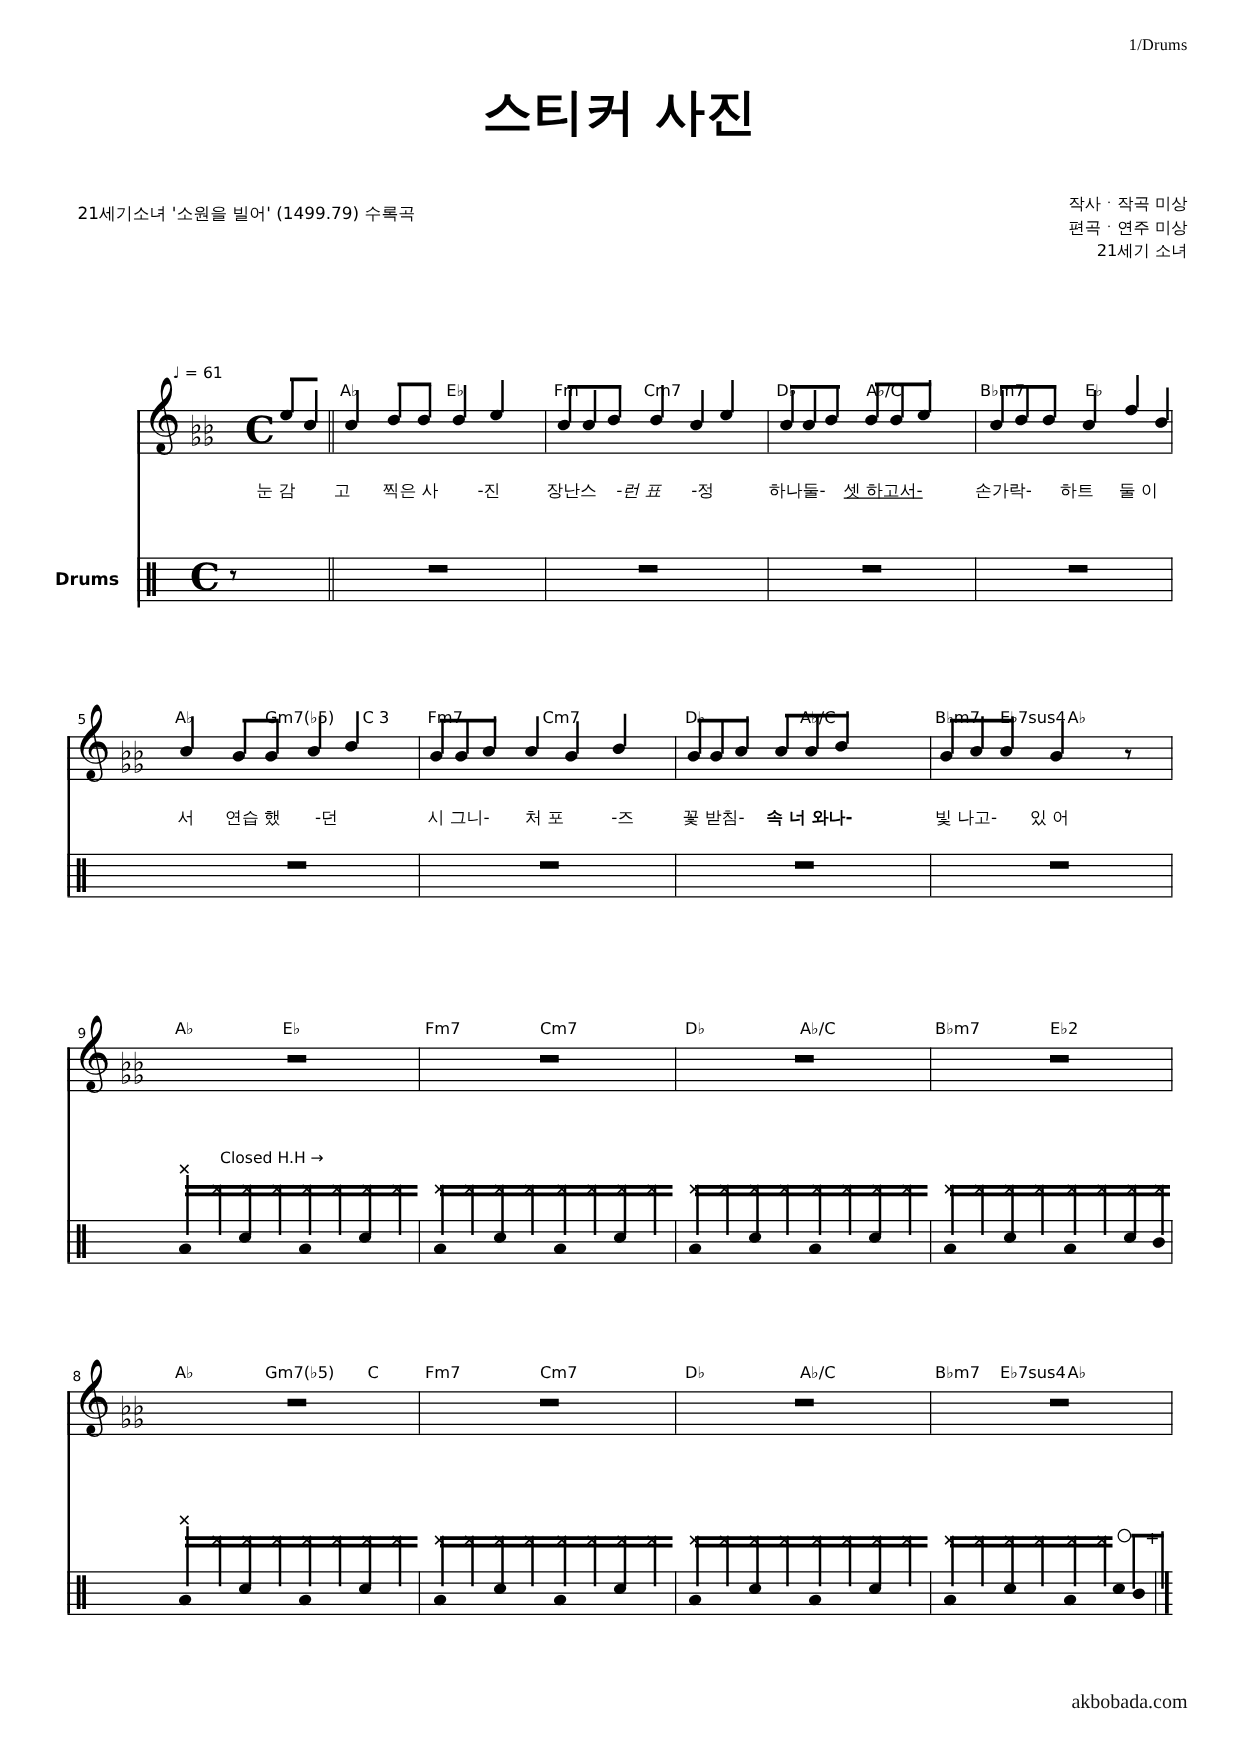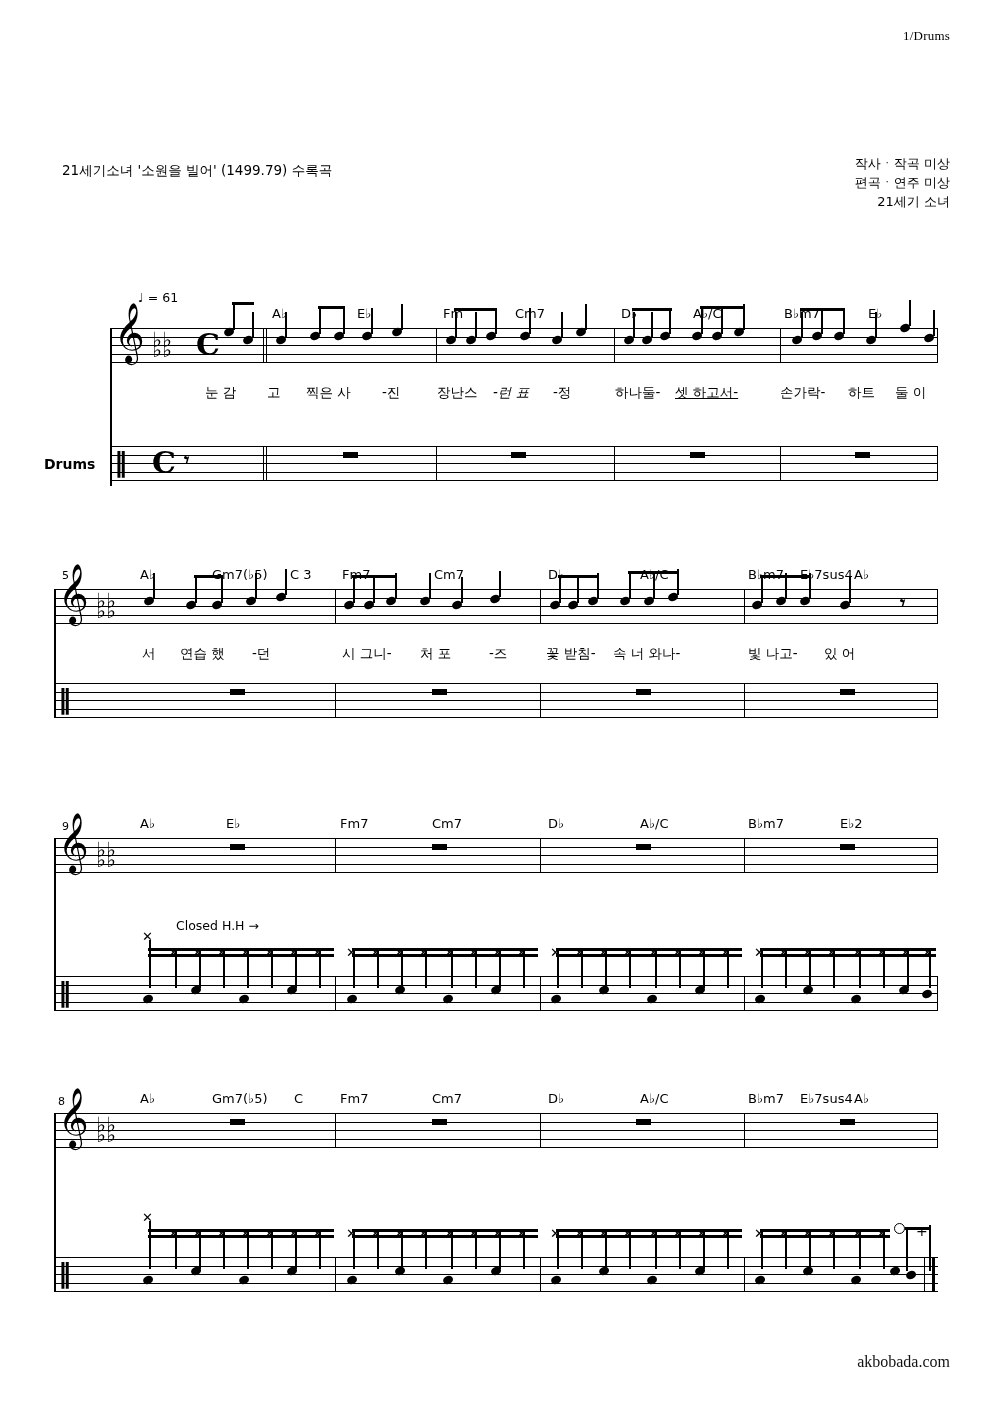--- a/index.html
+++ b/index.html
@@ -194,20 +194,21 @@
   .brace {
     position: absolute; width: 2px; background: #000;
   }
 </style>
 </head>
 <body>
 
 <div class="page">
 
   <div class="page-tag">1/Drums</div>
+  <div class="song-title">스티커 사진</div>
   <div class="subtitle-left">21세기소녀 '소원을 빌어' (1499.79) 수록곡</div>
 
   <div class="credits">
     <div>작사ㆍ작곡 미상</div>
     <div>편곡ㆍ연주 미상</div>
     <div>21세기 소녀</div>
   </div>
 
 
   <div class="system sys1">
@@ -418,21 +419,21 @@
       <div class="stem" style="left:849px; top:32px; height:26px;"></div>
     <div class="rest-sym" style="left:900px; top:46px;">𝄾</div>
 
     <div class="lyric" style="left:142px; top:100px;">서</div>
     <div class="lyric" style="left:180px; top:100px;">연습 했</div>
     <div class="lyric" style="left:252px; top:100px;">-던</div>
     <div class="lyric" style="left:342px; top:100px;">시 그니-</div>
     <div class="lyric" style="left:420px; top:100px;">처 포</div>
     <div class="lyric" style="left:489px; top:100px;">-즈</div>
     <div class="lyric" style="left:546px; top:100px;">꽃 받침-</div>
-    <div class="lyric" style="left:613px; top:100px;">속 너 와나-</div>
+    <div class="lyric" style="left:613px; top:100px;font-weight:bold;">속 너 와나-</div>
     <div class="lyric" style="left:748px; top:100px;">빛 나고-</div>
     <div class="lyric" style="left:824px; top:100px;">있 어</div>
 
     <div class="brace" style="left:54px; top:44px; height:128px;"></div>
     <div class="staff" style="left:54px; top:138px; width:884px; height:34px;">
       <div class="line" style="top:0;"></div>
       <div class="line" style="top:8.5px;"></div>
       <div class="line" style="top:17px;"></div>
       <div class="line" style="top:25.5px;"></div>
       <div class="line" style="top:34px;"></div>

